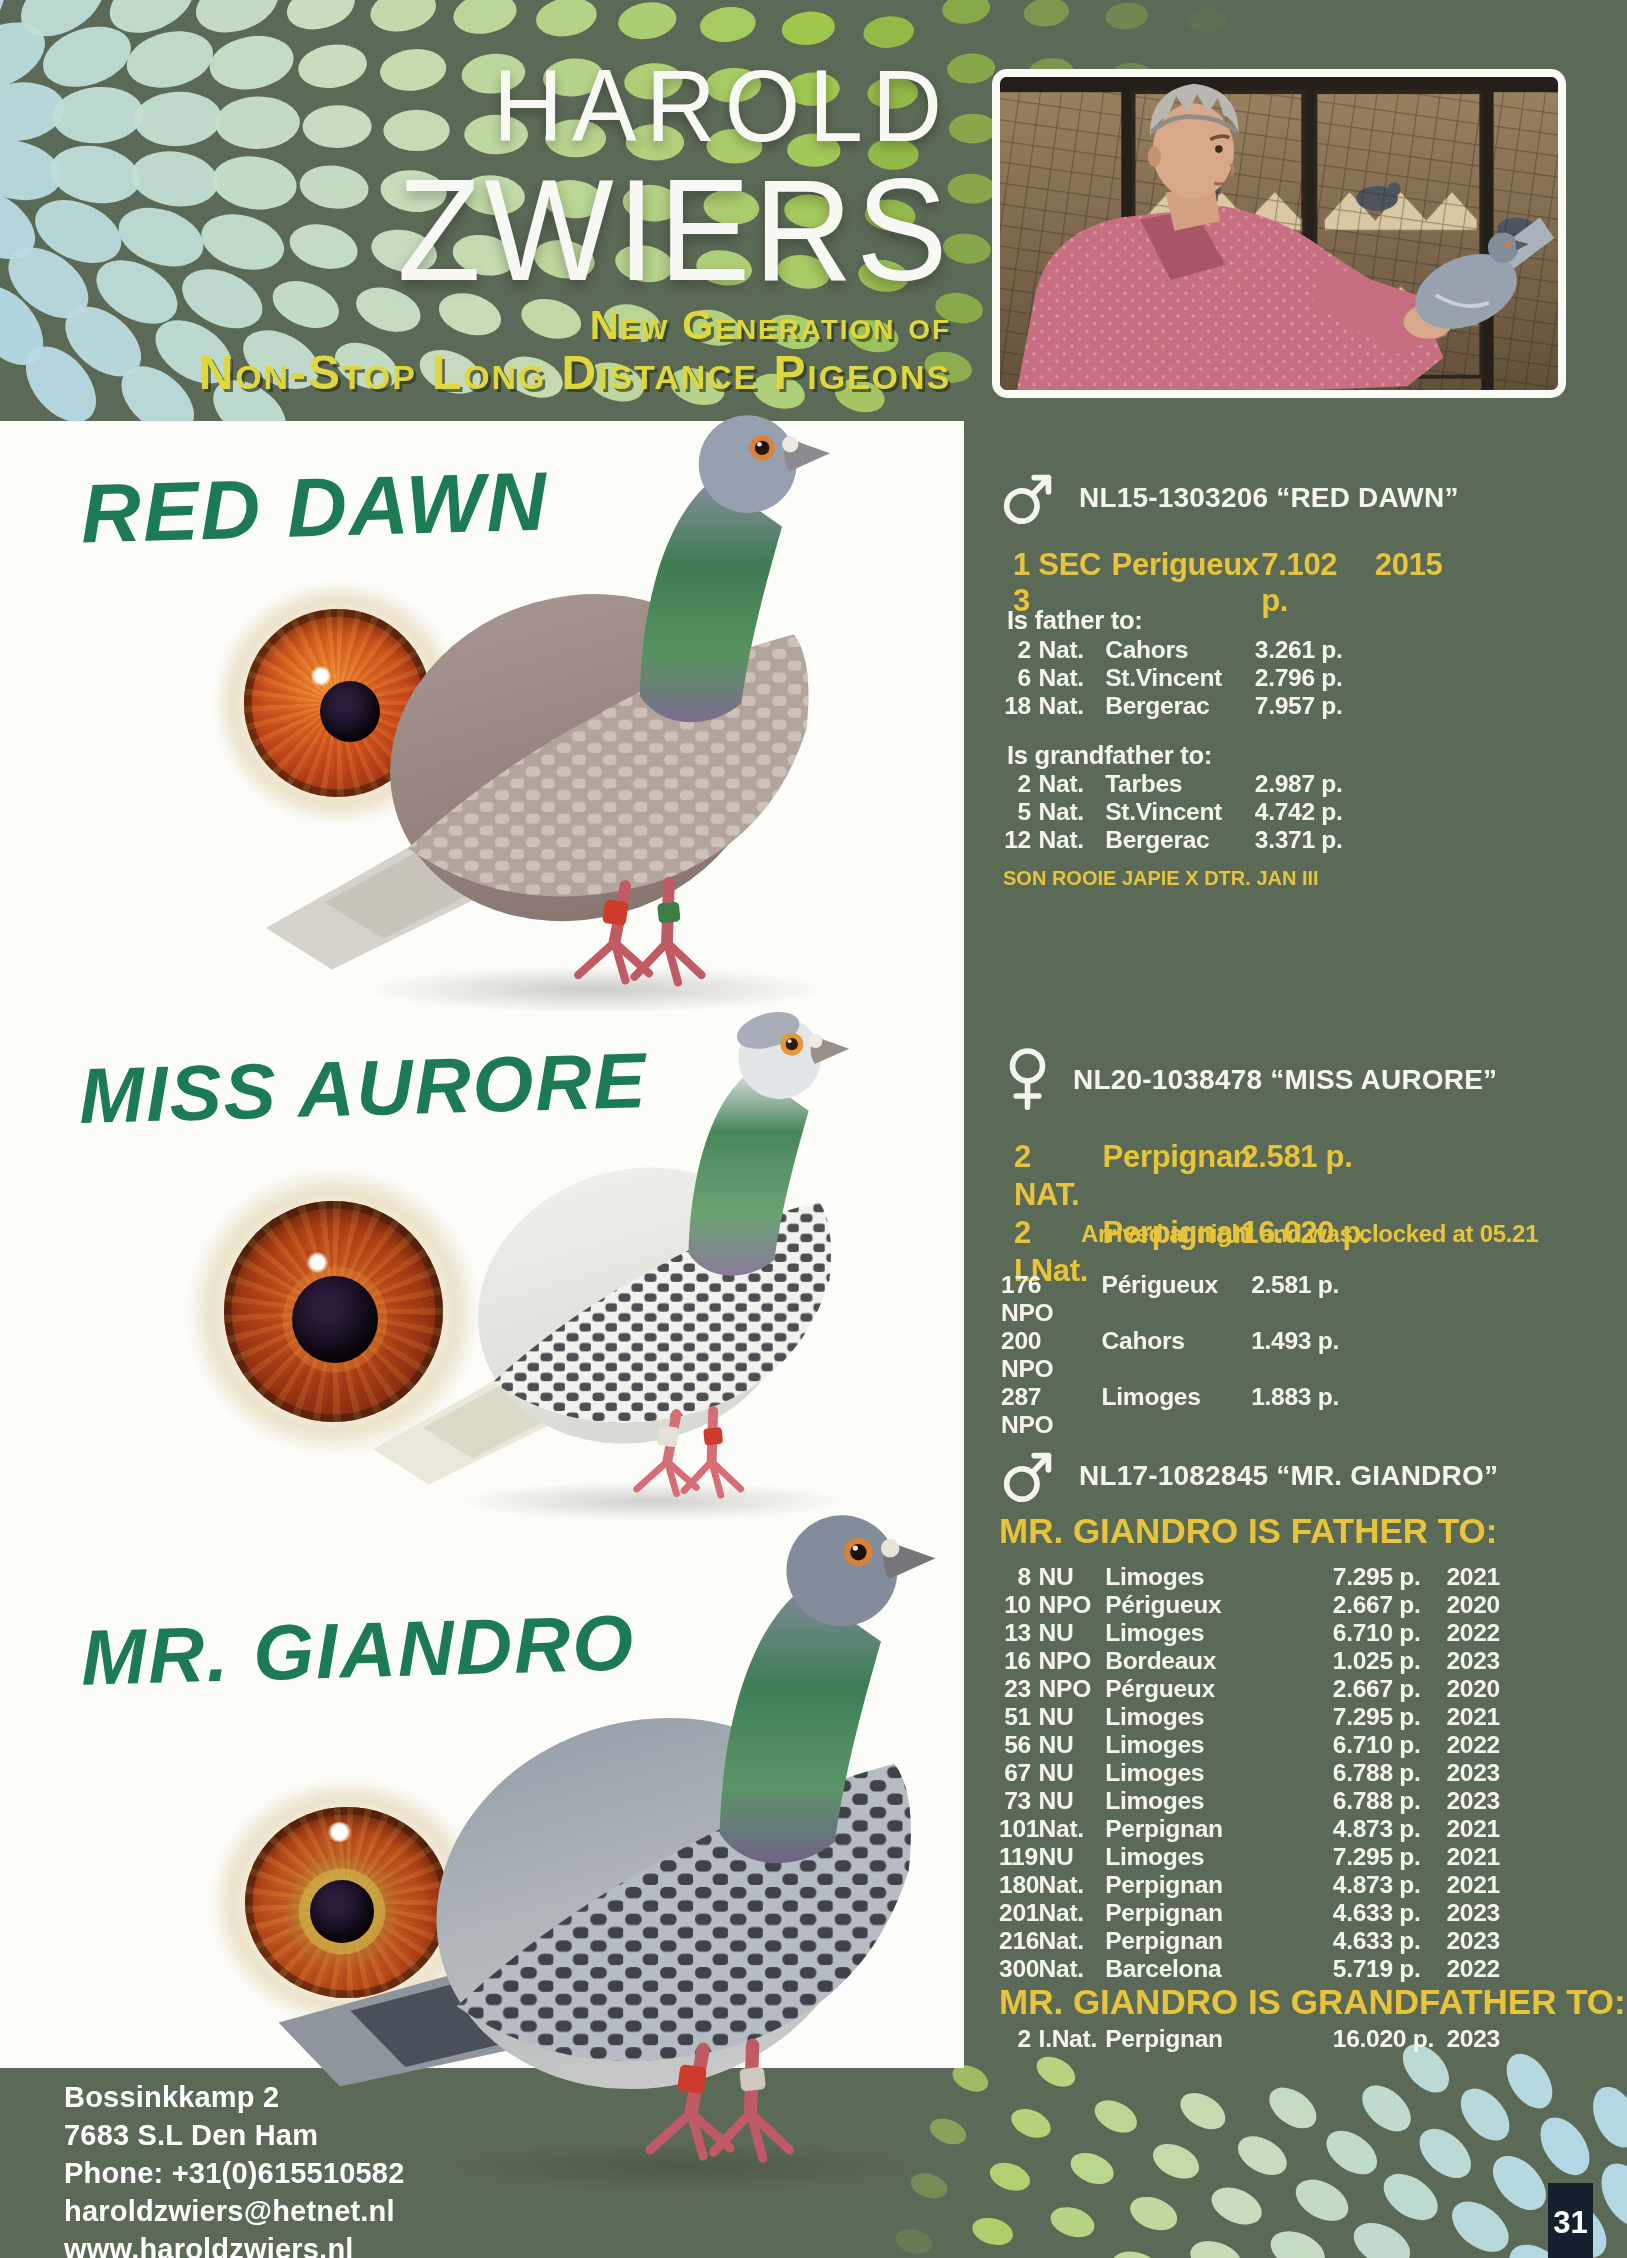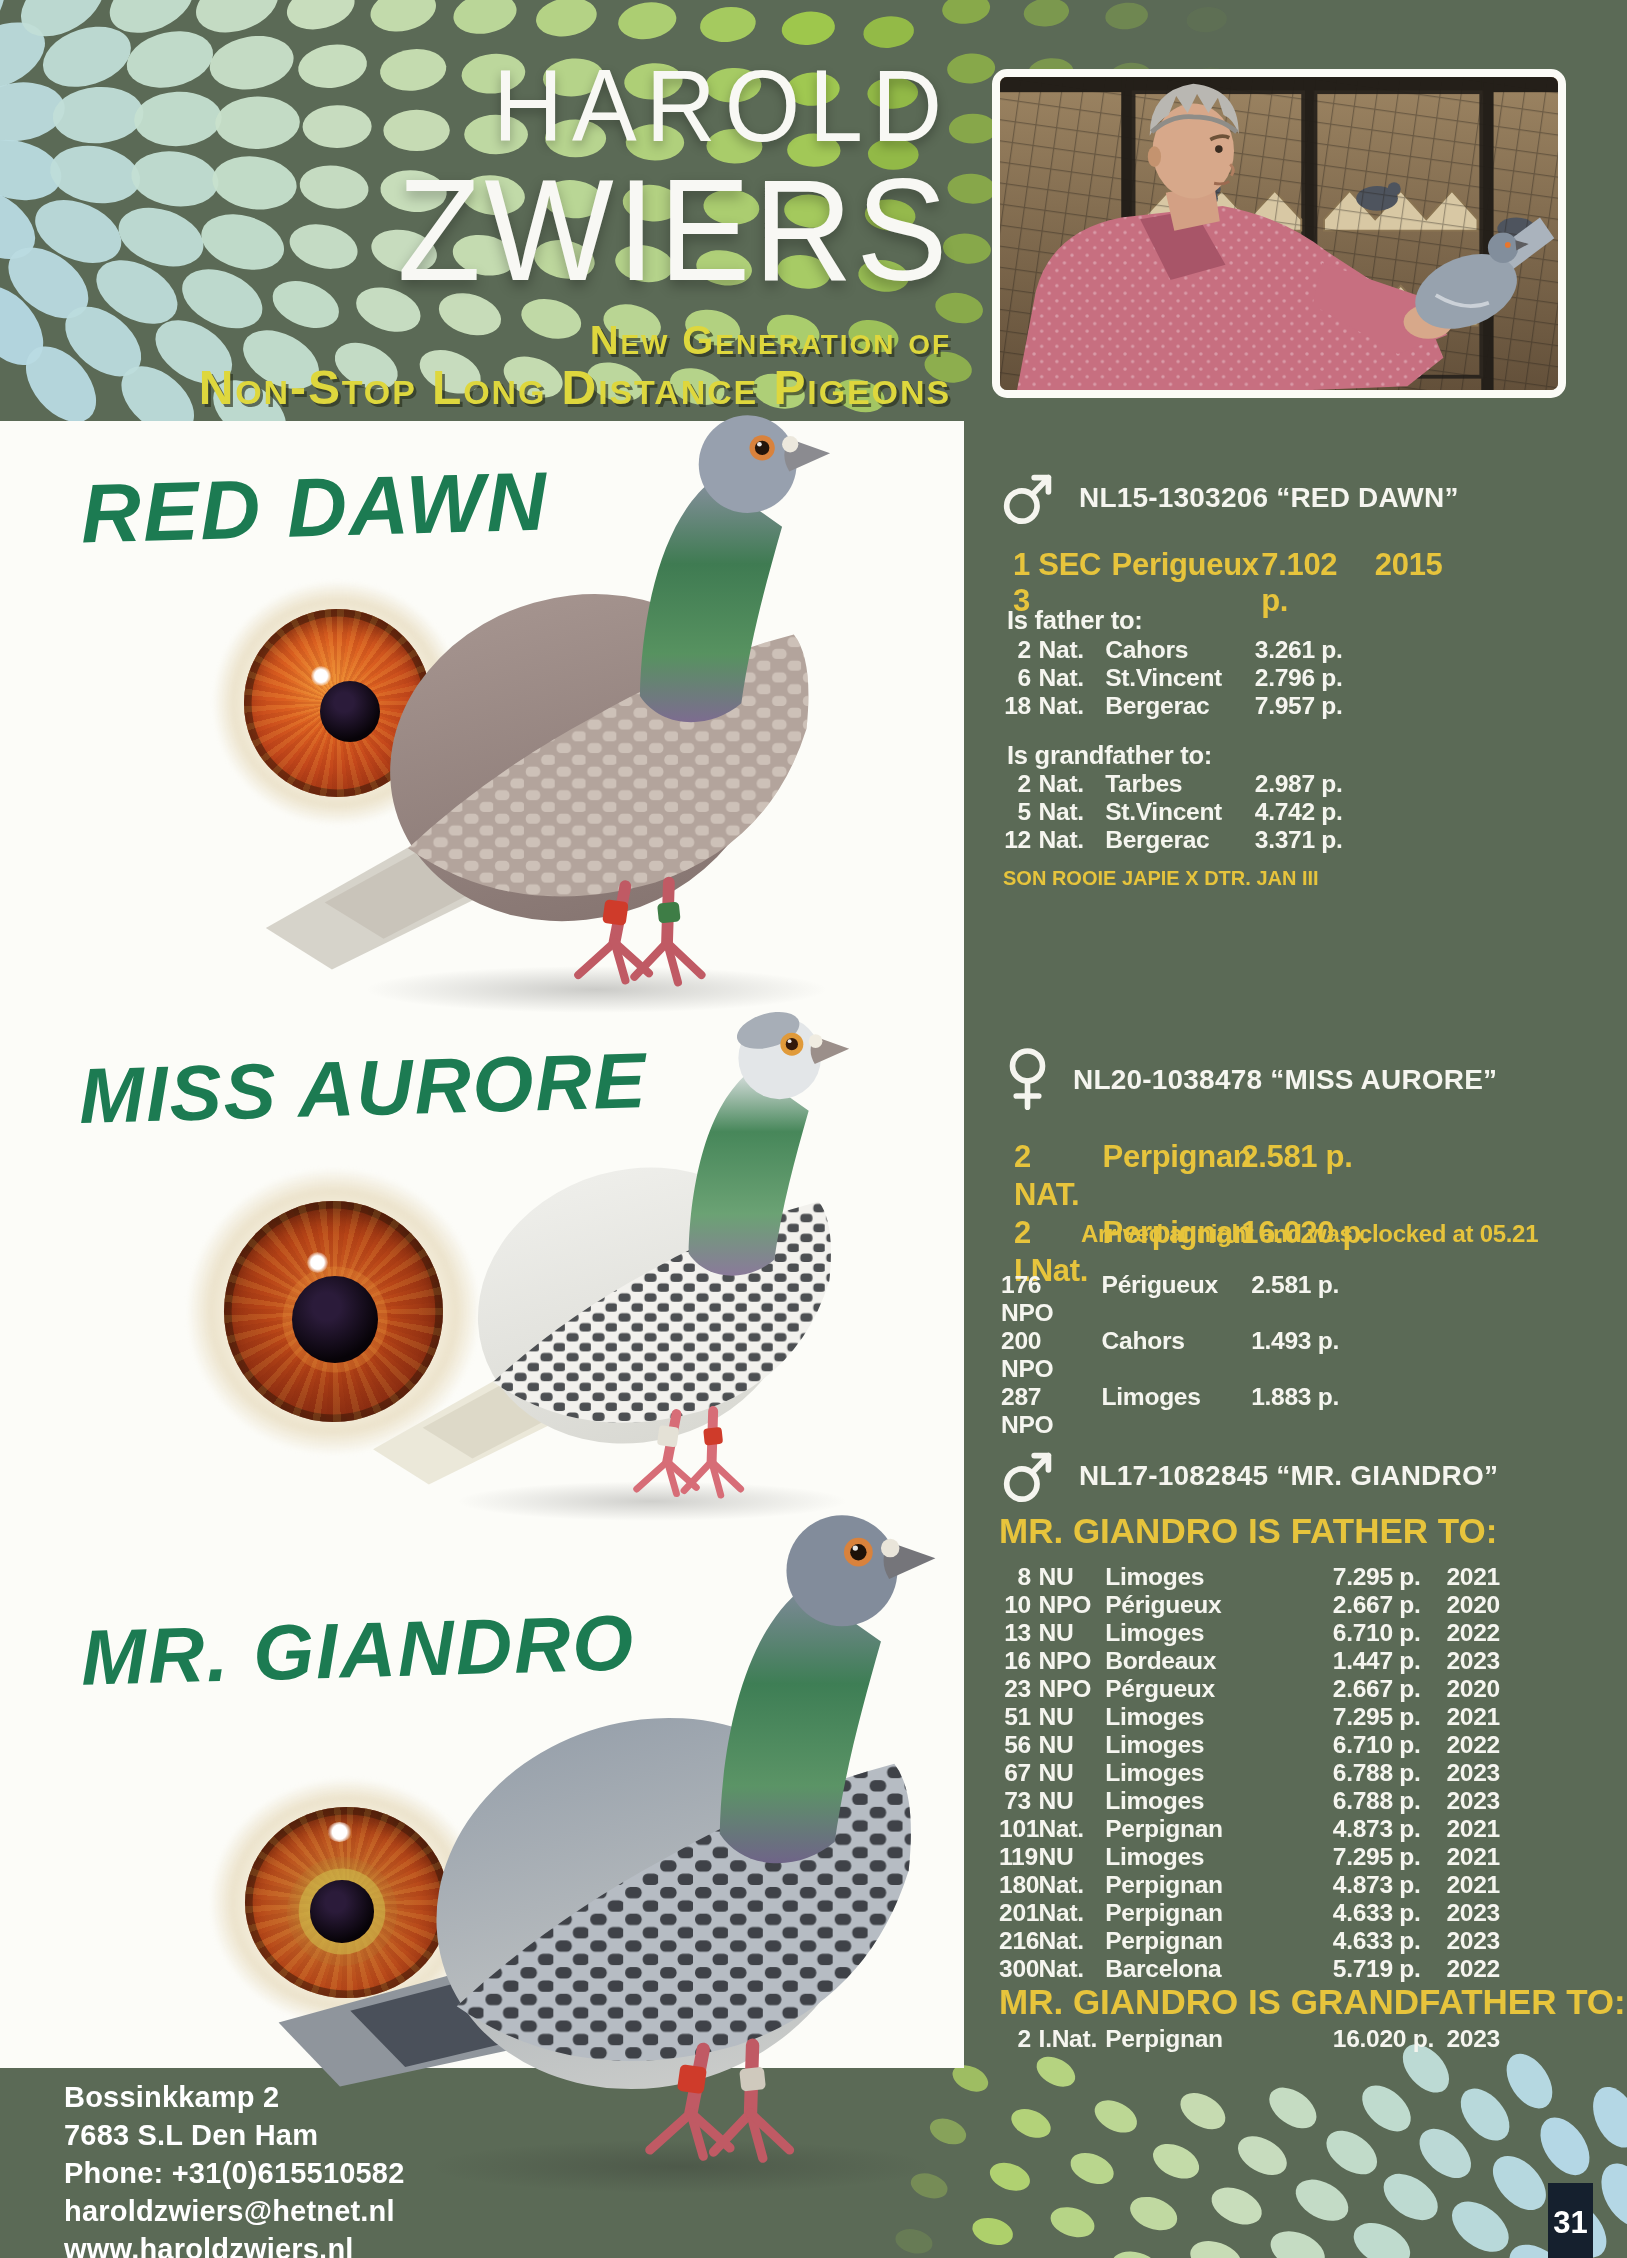--- a/index.html
+++ b/index.html
@@ -10,21 +10,21 @@
   #dots-br{left:0;top:0;z-index:1;}
 
   
   .brand{position:absolute;right:677px;top:55px;width:918px;text-align:right;z-index:2;color:#f8f8f4;}
   .brand-name1{font-size:102px;line-height:1.0;font-weight:400;letter-spacing:9.5px;
                transform:scaleX(.95);transform-origin:100% 0;text-shadow:0 4.7px 11.4px rgba(0,0,0,.28);}
   .brand-name2{font-size:144px;line-height:1.0;font-weight:400;letter-spacing:3.8px;margin-top:1.9px;
                transform:scaleX(.95);transform-origin:100% 0;text-shadow:0 5.7px 13.2px rgba(0,0,0,.28);}
   .brand-tag1,.brand-tag2{font-variant:small-caps;font-weight:bold;color:#ded73d;
                text-shadow:2.8px 2.8px 0 rgba(42,48,27,.65);letter-spacing:1.9px;}
-  .brand-tag1{font-size:40px;margin-top:15px;line-height:1.1;}
+  .brand-tag1{font-size:40px;line-height:1.1;}
   .brand-tag2{font-size:48px;line-height:1.1;}
 
   .photo-frame{position:absolute;left:992px;top:69px;width:574px;height:329px;z-index:2;
                border:8.5px solid #fbfbf6;border-radius:15px;overflow:hidden;box-sizing:border-box;
                background:#7a6348;}
   .photo-frame svg{display:block;width:100%;height:100%;}
 
   
   .panel{position:absolute;left:0;top:421px;width:964px;height:1647px;background:#fcfcf8;z-index:2;}
 
@@ -665,21 +665,21 @@
         <span class="c-pos">13</span>
         <span class="c-org">NU</span>
         <span class="c-race">Limoges</span>
         <span class="c-points">6.710 p.</span>
         <span class="c-year">2022</span>
       </div>
       <div class="r-row">
         <span class="c-pos">16</span>
         <span class="c-org">NPO</span>
         <span class="c-race">Bordeaux</span>
-        <span class="c-points">1.447 p.</span>
+        <span class="c-points">1.025 p.</span>
         <span class="c-year">2023</span>
       </div>
       <div class="r-row">
         <span class="c-pos">23</span>
         <span class="c-org">NPO</span>
         <span class="c-race">Pérgueux</span>
         <span class="c-points">2.667 p.</span>
         <span class="c-year">2020</span>
       </div>
       <div class="r-row">

